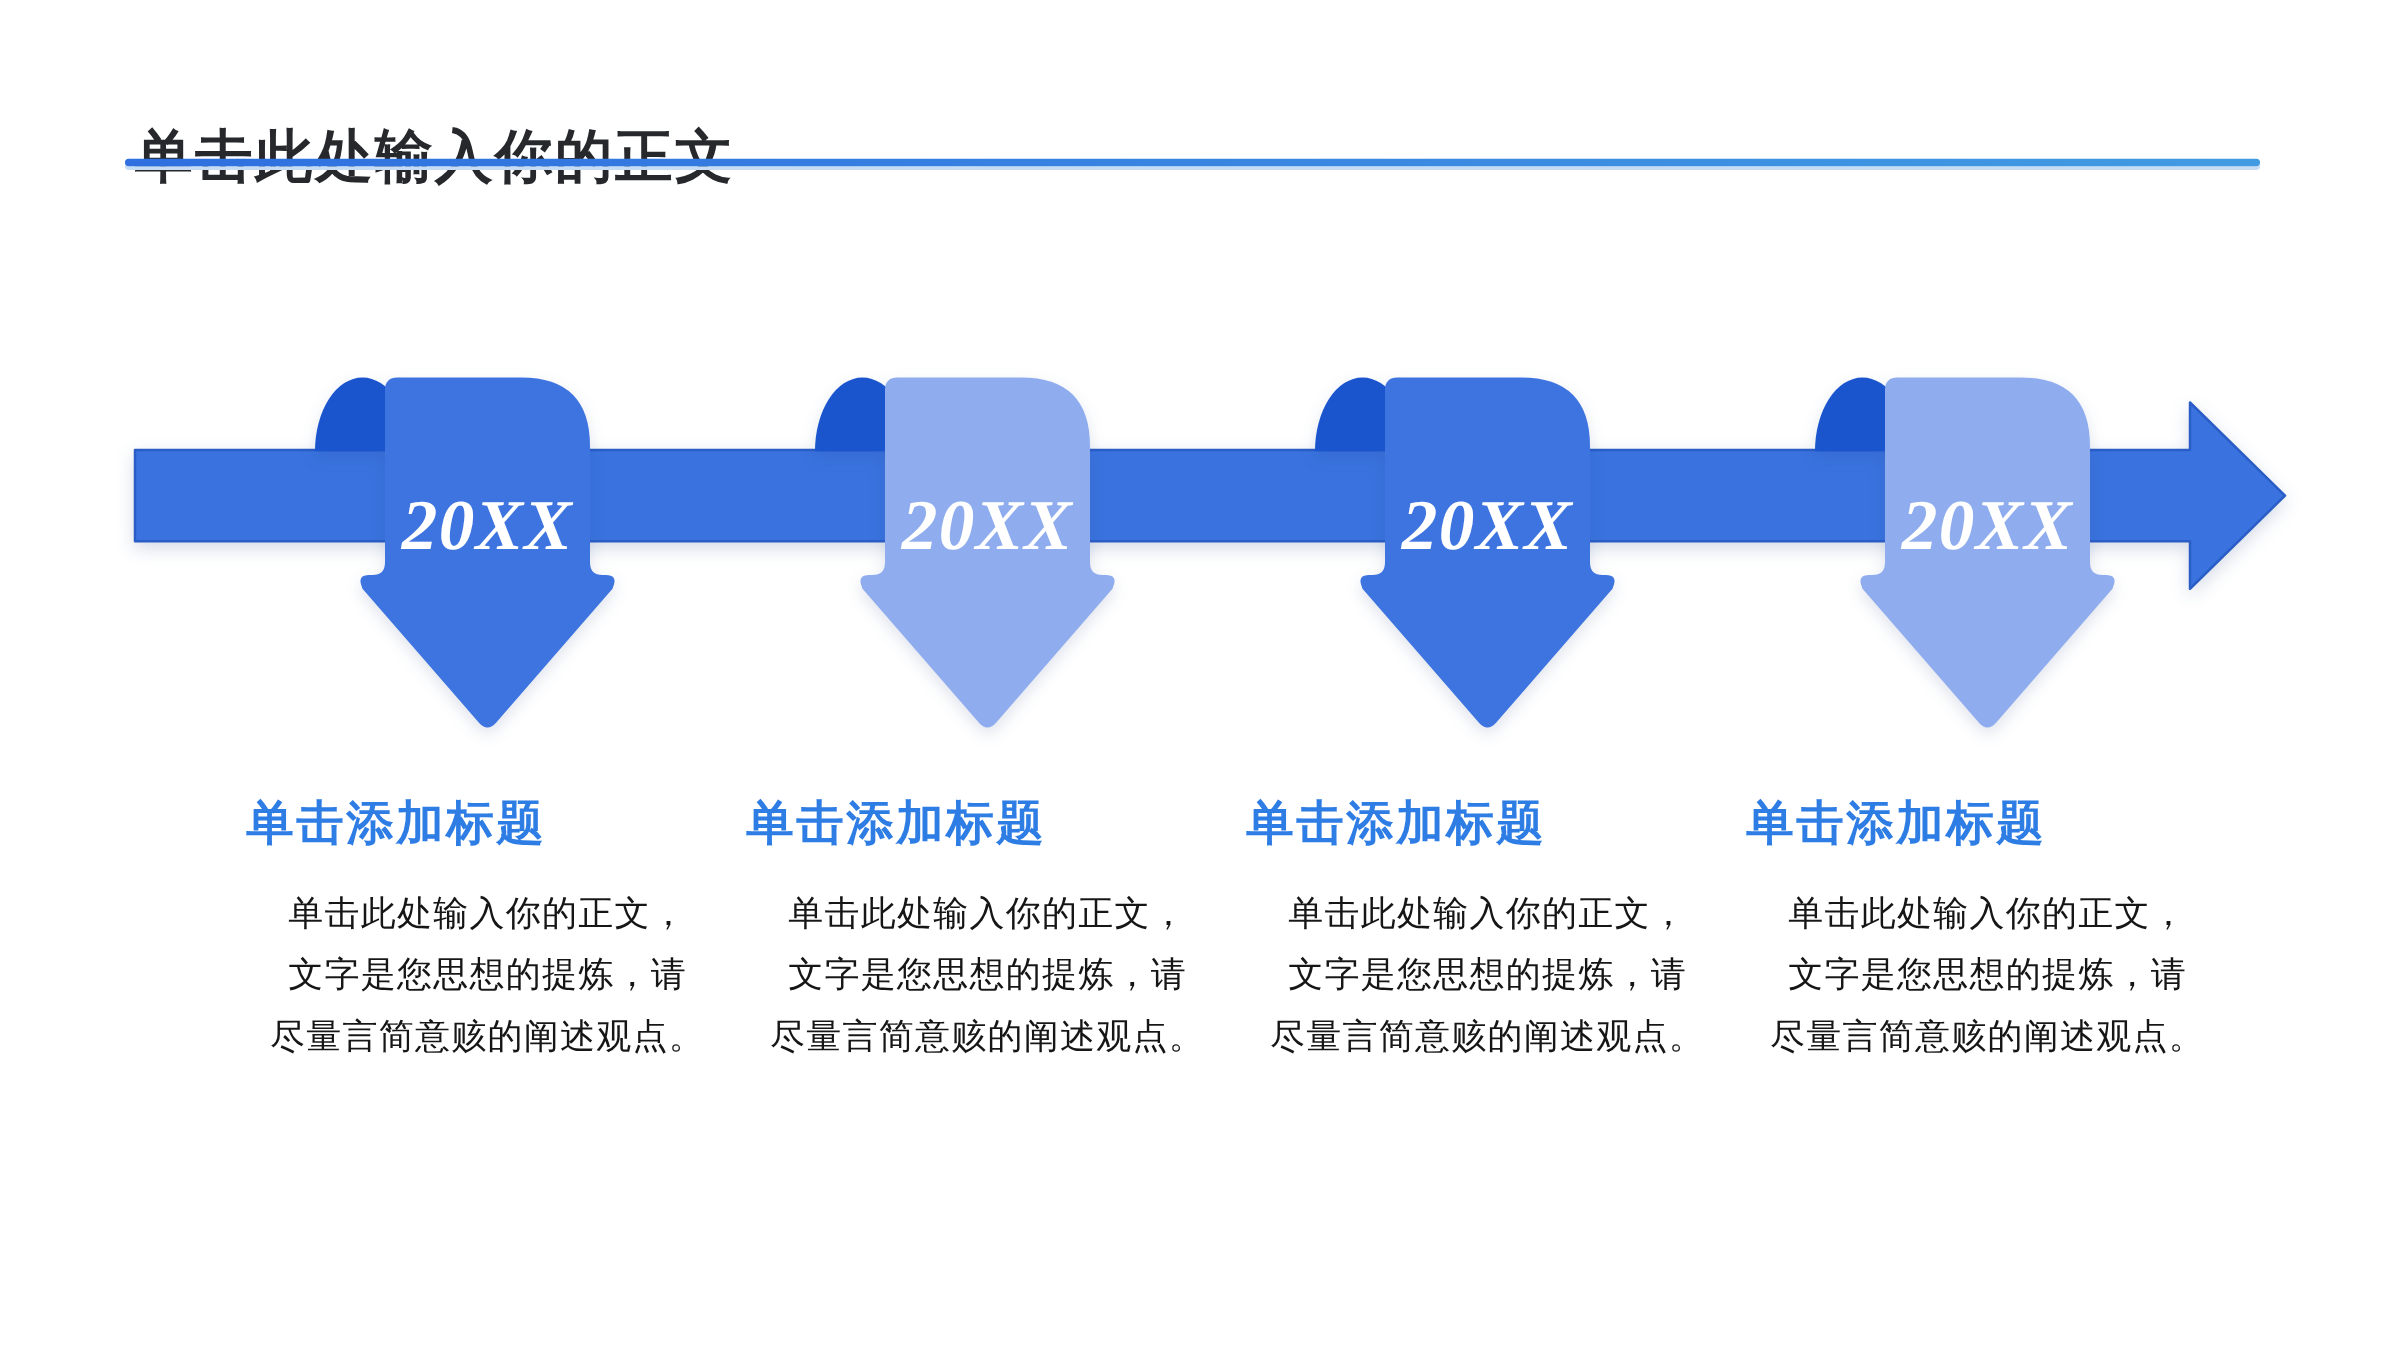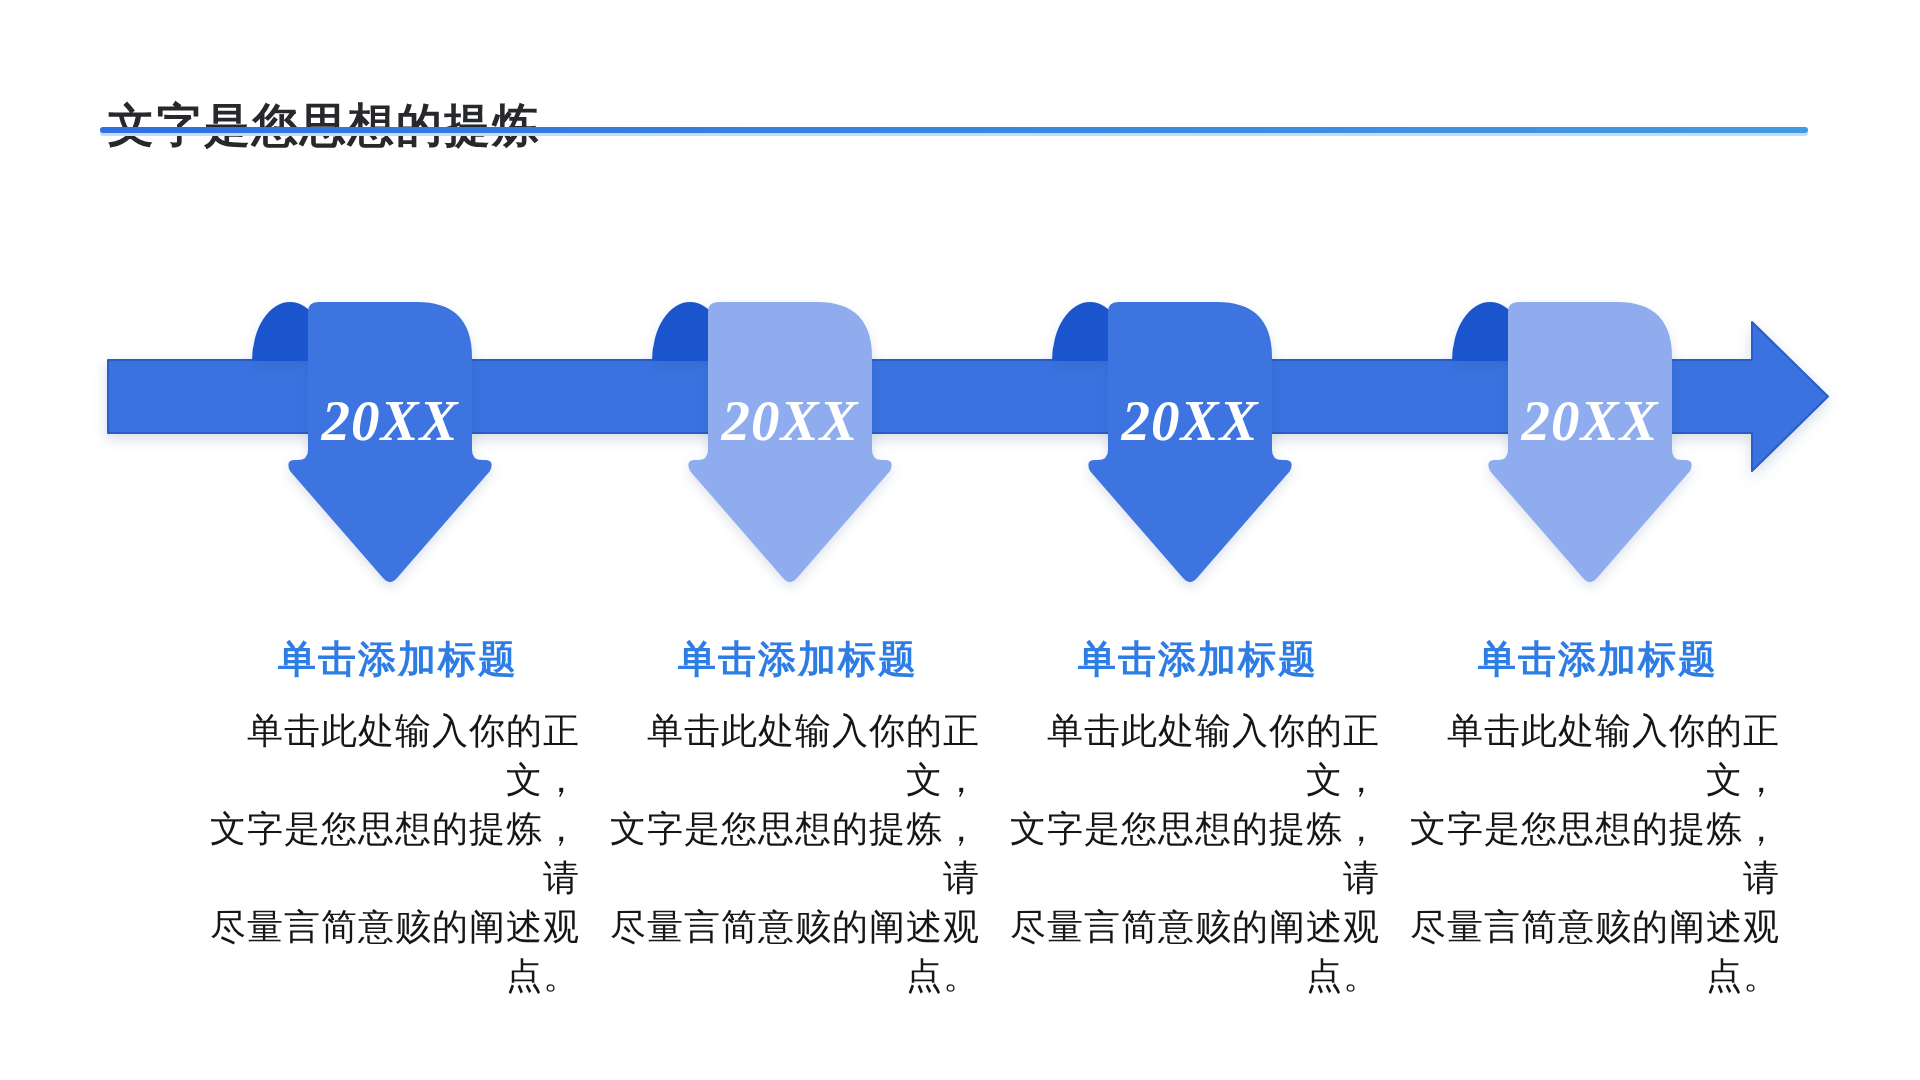--- a/index.html
+++ b/index.html
@@ -84,52 +84,52 @@
     font-weight: 700;
     font-size: 57px;
     line-height: 58px;
     letter-spacing: 1px;
     color: var(--year-color, #FFFFFF);
     font-style: italic;
   }
 
   .item-heading {
     position: absolute;
-    left: 18px;
+    left: 7px;
     top: 638px;
     width: 380px;
-    text-align: center;
+    text-align: left;
     font-size: 38px;
     line-height: 42px;
     font-weight: 800;
     letter-spacing: 2px;
     color: var(--heading-color, #2E7DE5);
     cursor: pointer;
   }
 
   .item-body {
     position: absolute;
     left: 10px;
     top: 706px;
     width: 380px;
-    text-align: right;
-    font-size: 36px;
+    text-align: center;
+    font-size: 28px;
     line-height: 49px;
     font-weight: 500;
     letter-spacing: 1px;
     color: var(--body-color, #161616);
     cursor: pointer;
   }
 </style>
 </head>
 <body>
 
 <div class="slide">
 
-  <h1 class="slide-title">文字是您思想的提炼</h1>
+  <h1 class="slide-title">单击此处输入你的正文</h1>
   <div class="title-underline"></div>
 
   <svg class="band-svg" width="1740" height="180" viewBox="0 0 1740 180">
     <path class="band-path" d="M 8,50 L 1652,50 L 1652,12 L 1728,86.5 L 1652,161 L 1652,123 L 8,123 Z"></path>
   </svg>
 
   <div class="col col-1">
     <svg class="ribbon-svg" width="320" height="300" viewBox="0 0 320 300">
       <path class="ribbon-curl" d="M 22,66 A 38,59 0 0 1 98,66 Z"></path>
       <path class="ribbon-shape solid" d="M 78,17 Q 78,7 88,7 L 187,7 Q 242,7 242,62 L 242,155 Q 242,165 252,165 L 255,165 Q 265,165 260,176 L 167,283 Q 160,291 153,283 L 60,176 Q 55,165 65,165 L 68,165 Q 78,165 78,155 Z"></path>

